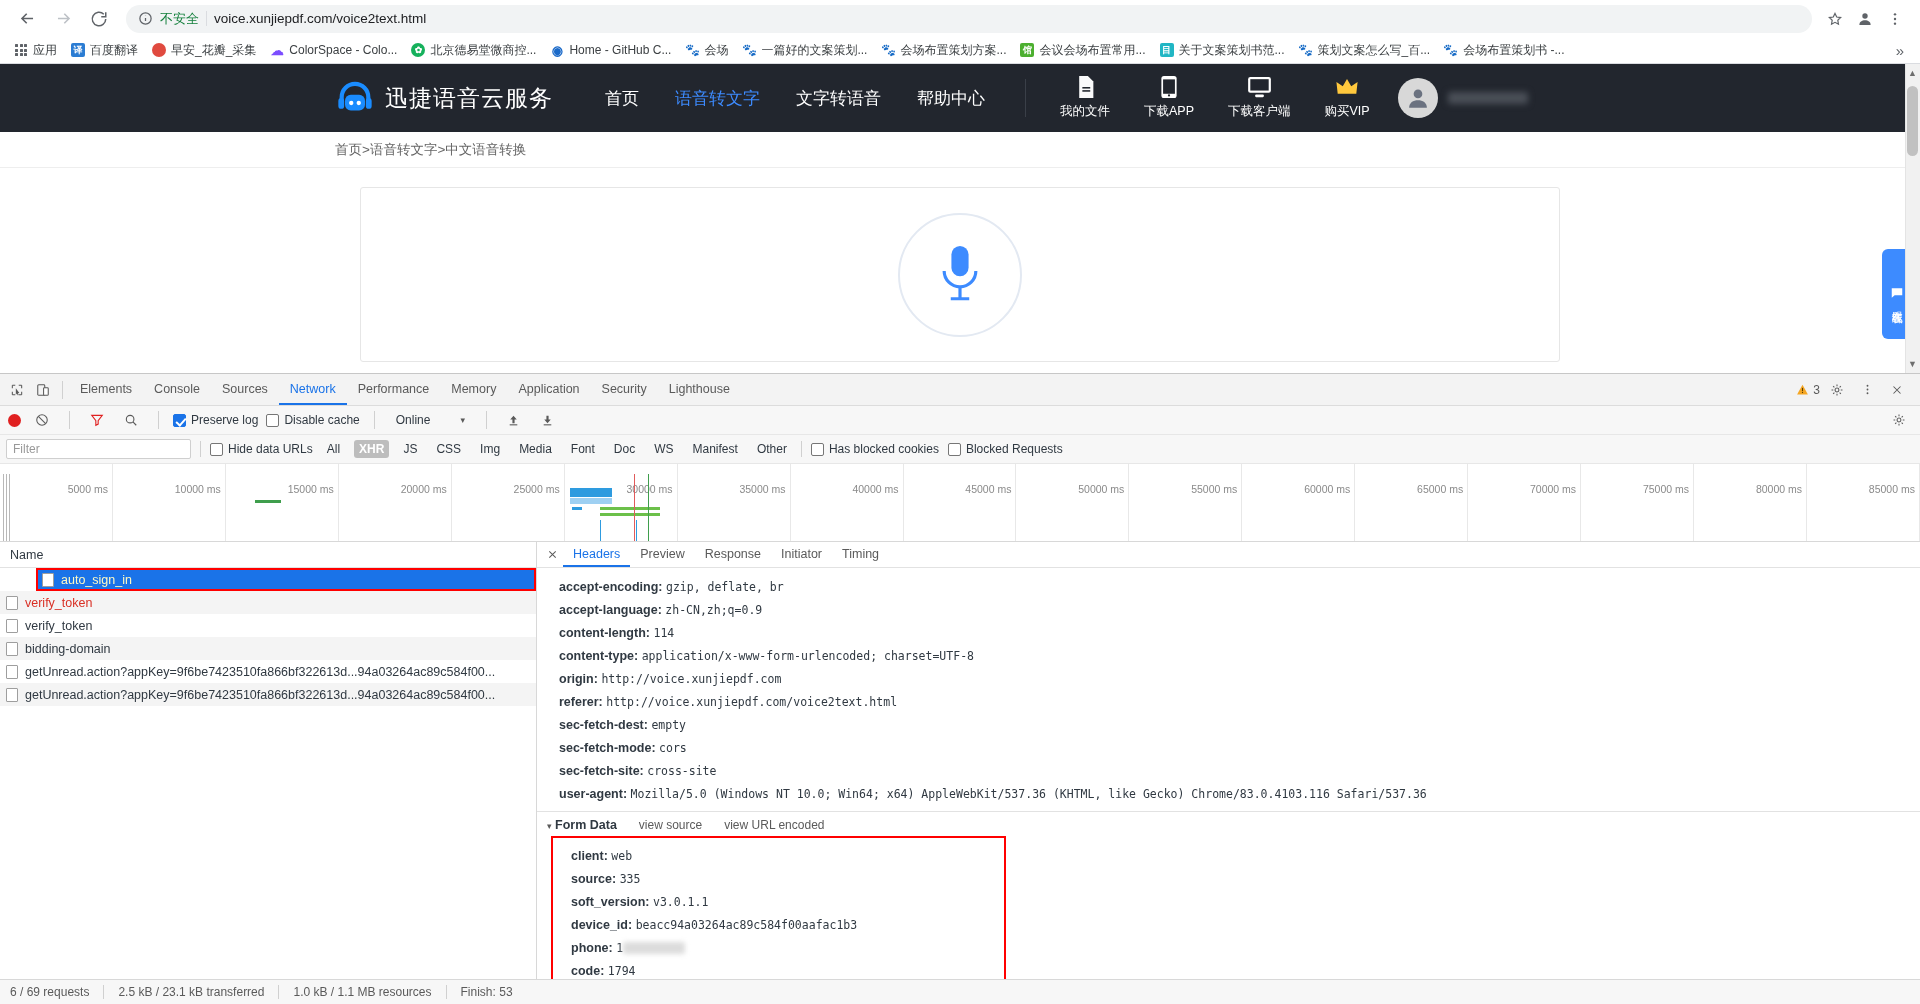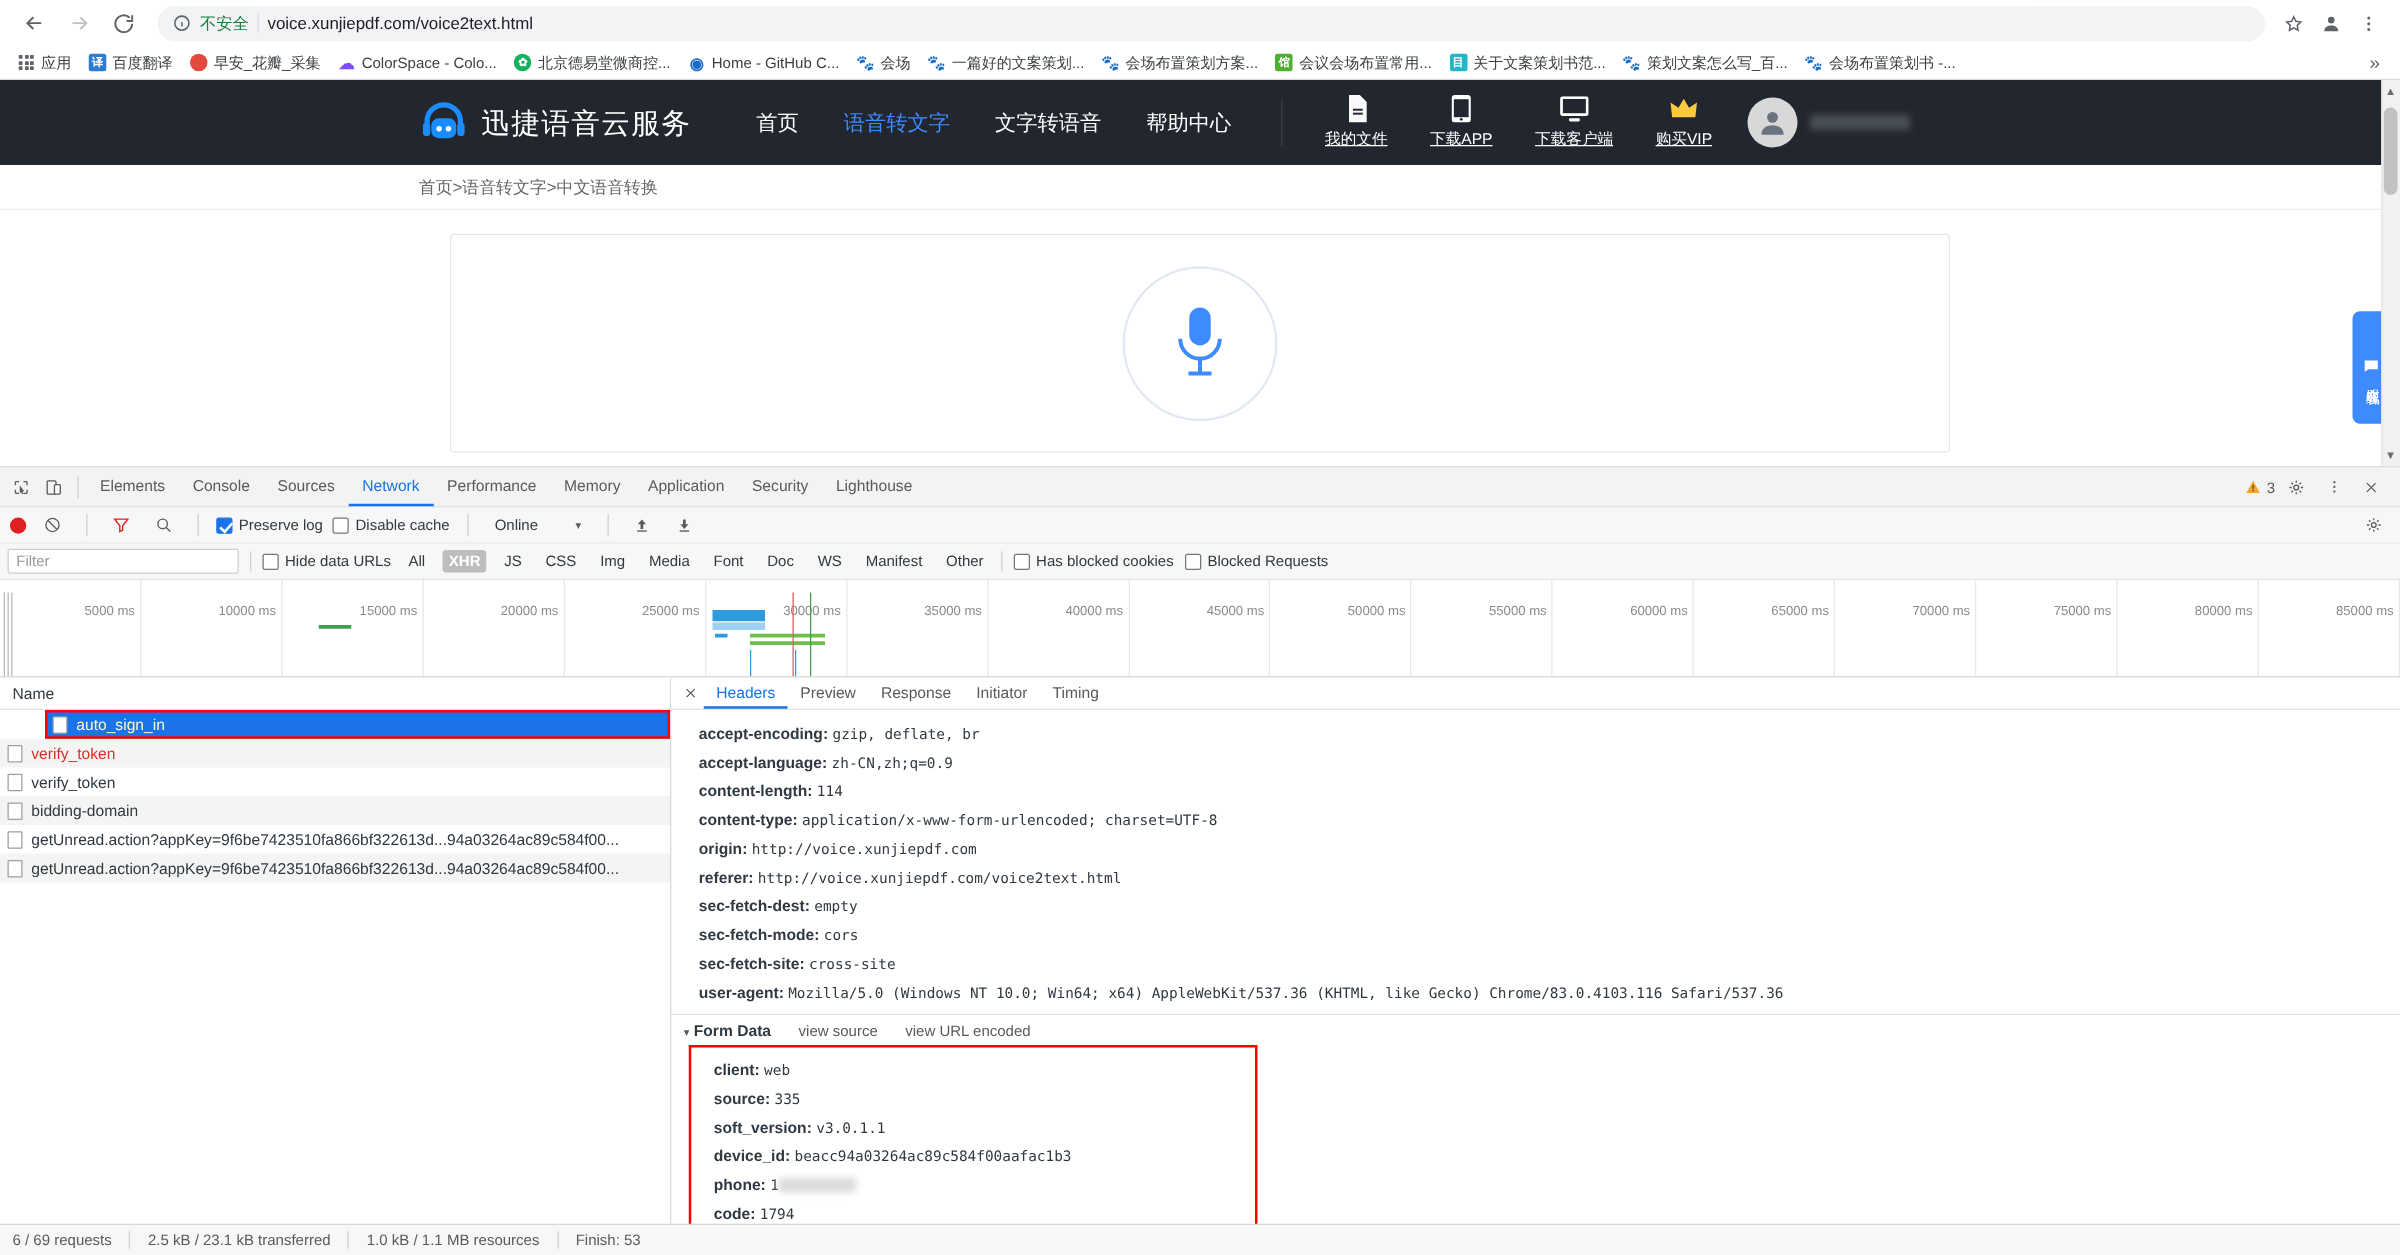--- a/index.html
+++ b/index.html
@@ -56,21 +56,21 @@
   .site-header { height:68px; background:#22262e; display:flex; align-items:center; }
   .site-header-inner { width:1250px; margin:0 auto; display:flex; align-items:center; }
   .logo-wrap { display:flex; align-items:center; gap:10px; }
   .logo-mark { width:40px; height:40px; }
   .logo-text { color:#fff; font-size:23px; letter-spacing:1px; }
   .site-nav { display:flex; align-items:center; gap:36px; margin-left:52px; }
   .site-nav a { color:#fff; font-size:17px; text-decoration:none; }
   .site-nav a.active { color:#3d8bff; }
   .hdr-sep { width:1px; height:38px; background:#3a3f48; margin:0 34px 0 40px; }
   .hdr-tools { display:flex; align-items:center; gap:34px; }
-  .tool { display:flex; flex-direction:column; align-items:center; gap:5px; color:#fff;text-decoration:underline; }
+  .tool { display:flex; flex-direction:column; align-items:center; gap:5px; color:#fff; }
   .tool .t-ic { height:22px; display:flex; align-items:center; }
   .tool .t-lb { font-size:12.5px; }
   .avatar { width:40px; height:40px; border-radius:50%; background:#d8d8d8; margin-left:28px;
             display:flex; align-items:center; justify-content:center; color:#8a8a8a; }
   .uname-blur { width:80px; height:12px; background:#4a4f57; margin-left:10px; border-radius:2px;
                 filter:blur(3px); }
 
   .breadcrumb-bar { height:36px; background:#fff; border-bottom:1px solid #eee; }
   .breadcrumb { width:1250px; margin:0 auto; line-height:36px; font-size:13.5px; color:#666; }
 

